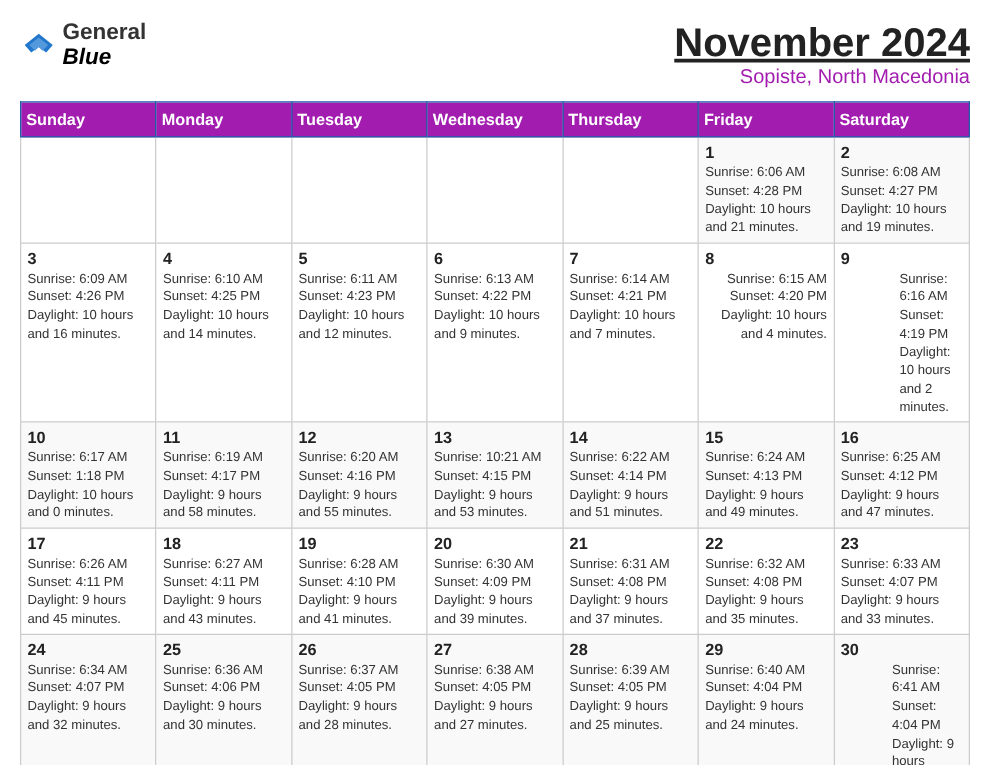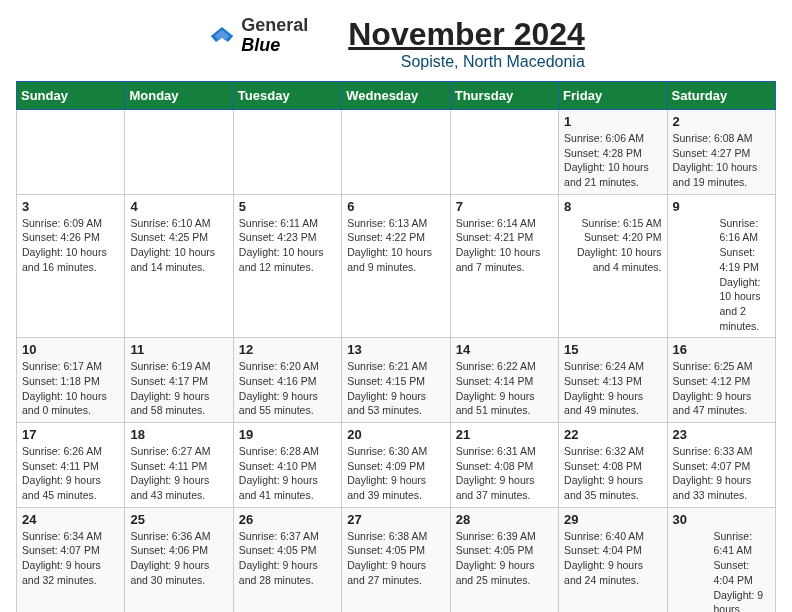--- a/index.html
+++ b/index.html
@@ -6,21 +6,21 @@
     body {
       font-family: Arial, sans-serif;
       background: #fff;
       width: 792px;
       min-height: 612px;
       padding: 16px;
     }
     .header-area {
       display: flex;
       align-items: flex-start;
-      justify-content: center;
+      justify-content: space-between;
       margin-bottom: 10px;
       gap: 40px;
     }
     .logo {
       display: flex;
       align-items: center;
       gap: 4px;
     }
     .logo-text {
       font-size: 18px;
@@ -37,29 +37,29 @@
       text-align: right;
     }
     .month-year {
       font-size: 32px;
       font-weight: bold;
       color: #222;
       text-decoration: underline;
     }
     .location {
       font-size: 16px;
-      color: #0c4a6e;
+      color: #a21caf;
     }
     table {
       width: 100%;
       border-collapse: collapse;
       font-size: 11px;
     }
     thead tr th {
-      background: #15803d;
+      background: #a21caf;
       color: #fff;
       padding: 6px 4px;
       text-align: left;
       font-size: 13px;
       font-weight: bold;
       border: 1px solid #1a5fa8;
     }
     tbody tr td {
       vertical-align: top;
       padding: 4px 5px;
@@ -211,21 +211,21 @@
         </td>
         <td>
           <span class="day-num">12</span>
           <div class="day-info" style="white-space: pre-line;">Sunrise: 6:20 AM
 Sunset: 4:16 PM
 Daylight: 9 hours
 and 55 minutes.</div>
         </td>
         <td>
           <span class="day-num">13</span>
-          <div class="day-info" style="white-space: pre-line;">Sunrise: 6:21 AM
+          <div class="day-info" style="white-space: pre-line;">Sunrise: 10:21 AM
 Sunset: 4:15 PM
 Daylight: 9 hours
 and 53 minutes.</div>
         </td>
         <td>
           <span class="day-num">14</span>
           <div class="day-info" style="white-space: pre-line;">Sunrise: 6:22 AM
 Sunset: 4:14 PM
 Daylight: 9 hours
 and 51 minutes.</div>

